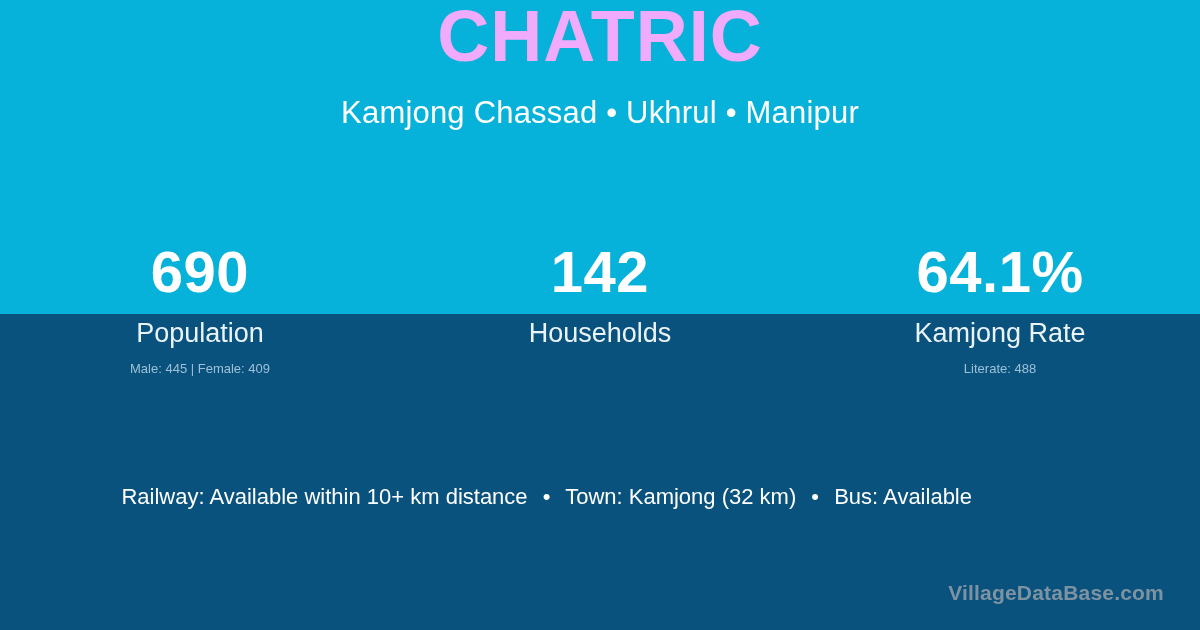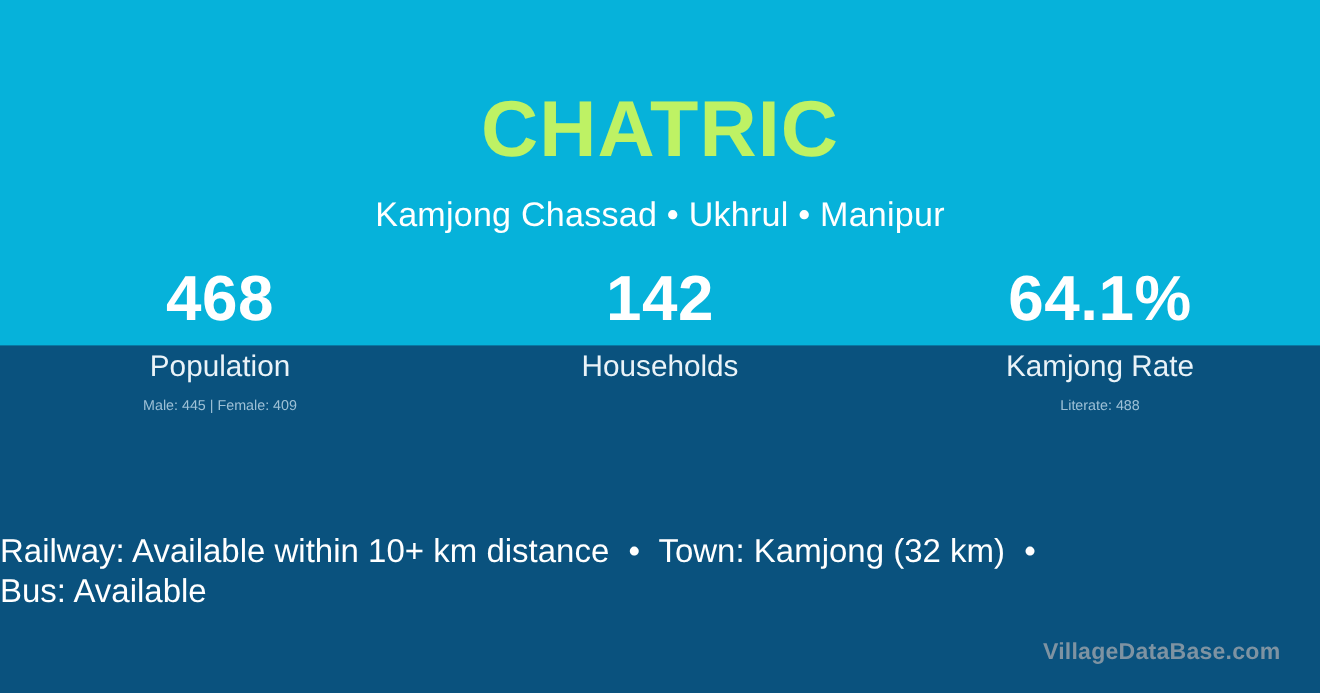--- a/index.html
+++ b/index.html
@@ -35,26 +35,25 @@
   
   .header {
     position: absolute;
     left: 0;
     top: 0;
     width: 1200px;
     text-align: center;
   }
   .village-name {
     margin: 0;
-    padding-top: 82px;
     font-size: 72px;
     font-weight: 700;
     line-height: 1.0;
     letter-spacing: 1px;
-    color: #bef264;
+    color: #f0abfc;
   }
   .location-line {
     margin: 0;
     padding-top: 24px;
     font-size: 31px;
     font-weight: 400;
     line-height: 1.1;
     color: #ffffff;
     letter-spacing: 0.2px;
   }
@@ -94,22 +93,22 @@
     color: #9dc0d6;
     min-height: 19px;
   }
 
   
   .infra-line {
     position: absolute;
     left: 0;
     top: 484px;
     width: 972px;
-    text-align: left;
-    font-size: 30px;
+    text-align: right;
+    font-size: 22px;
     font-weight: 400;
     line-height: 1.2;
     color: #ffffff;
   }
   .infra-item {
     white-space: nowrap;
   }
   .infra-sep {
     display: inline-block;
     padding: 0 9px;
@@ -153,21 +152,21 @@
   <div class="band-top"></div>
 
   <div class="header">
     <h1 class="village-name">CHATRIC</h1>
     <div class="location-line">Kamjong Chassad • Ukhrul • Manipur</div>
   </div>
 
   <div class="stats-row">
 
     <div class="stat">
-      <div class="stat-value">468</div>
+      <div class="stat-value">690</div>
       <div class="stat-label">Population</div>
       <div class="stat-sub">Male: 445 | Female: 409</div>
     </div>
 
     <div class="stat">
       <div class="stat-value">142</div>
       <div class="stat-label">Households</div>
       <div class="stat-sub"></div>
     </div>
 

